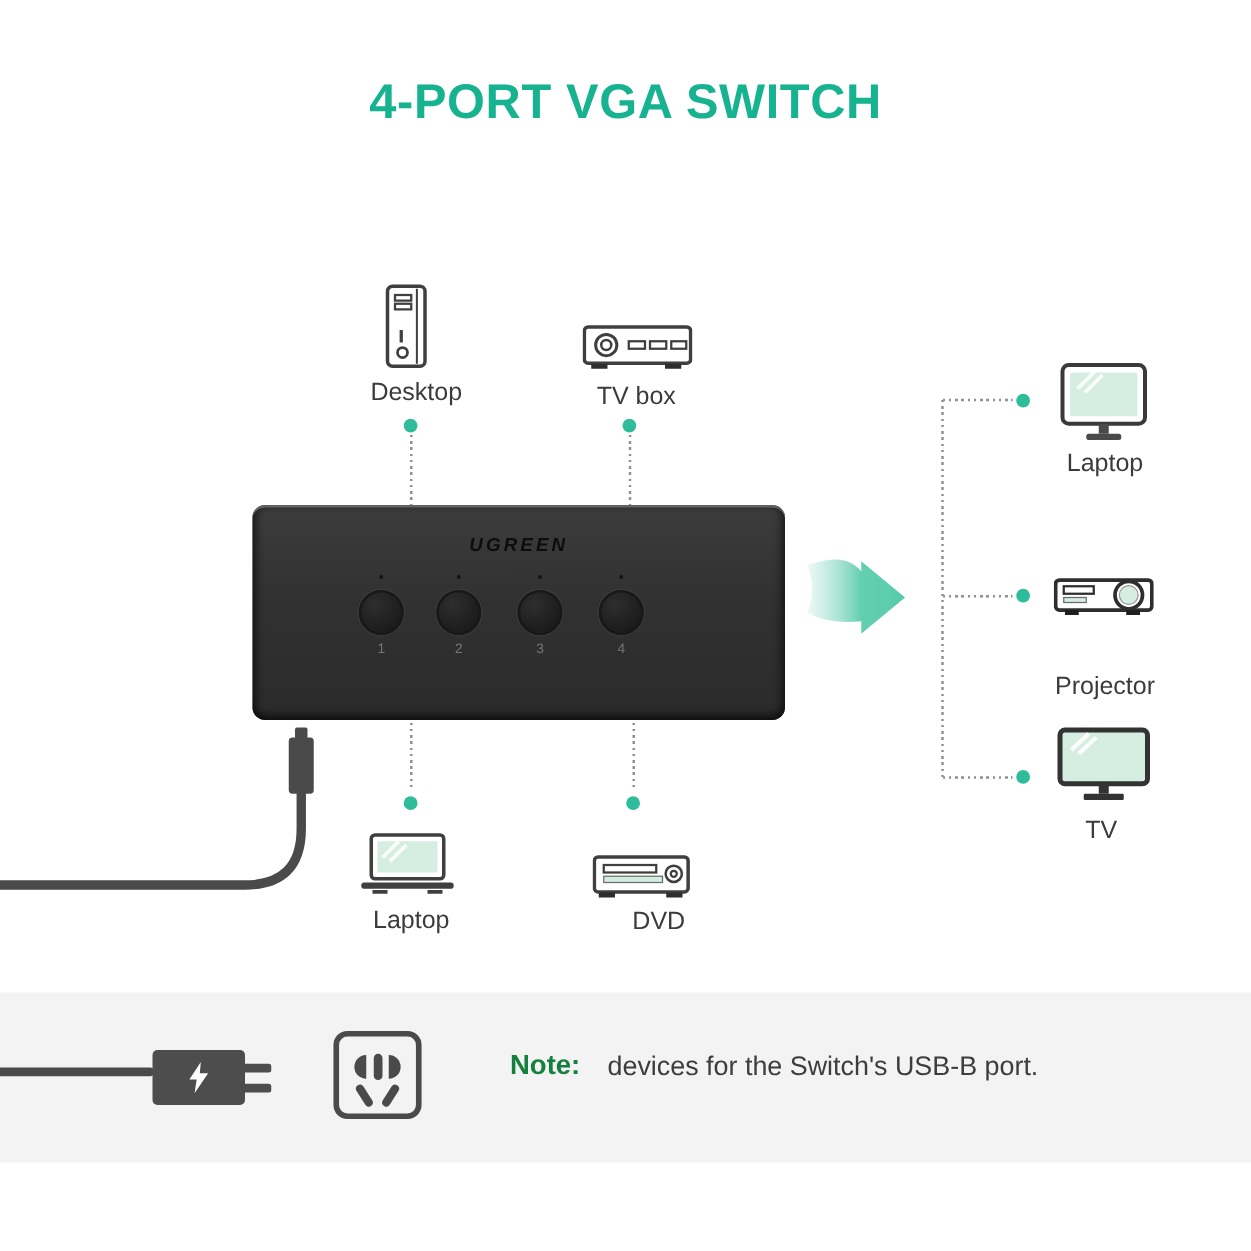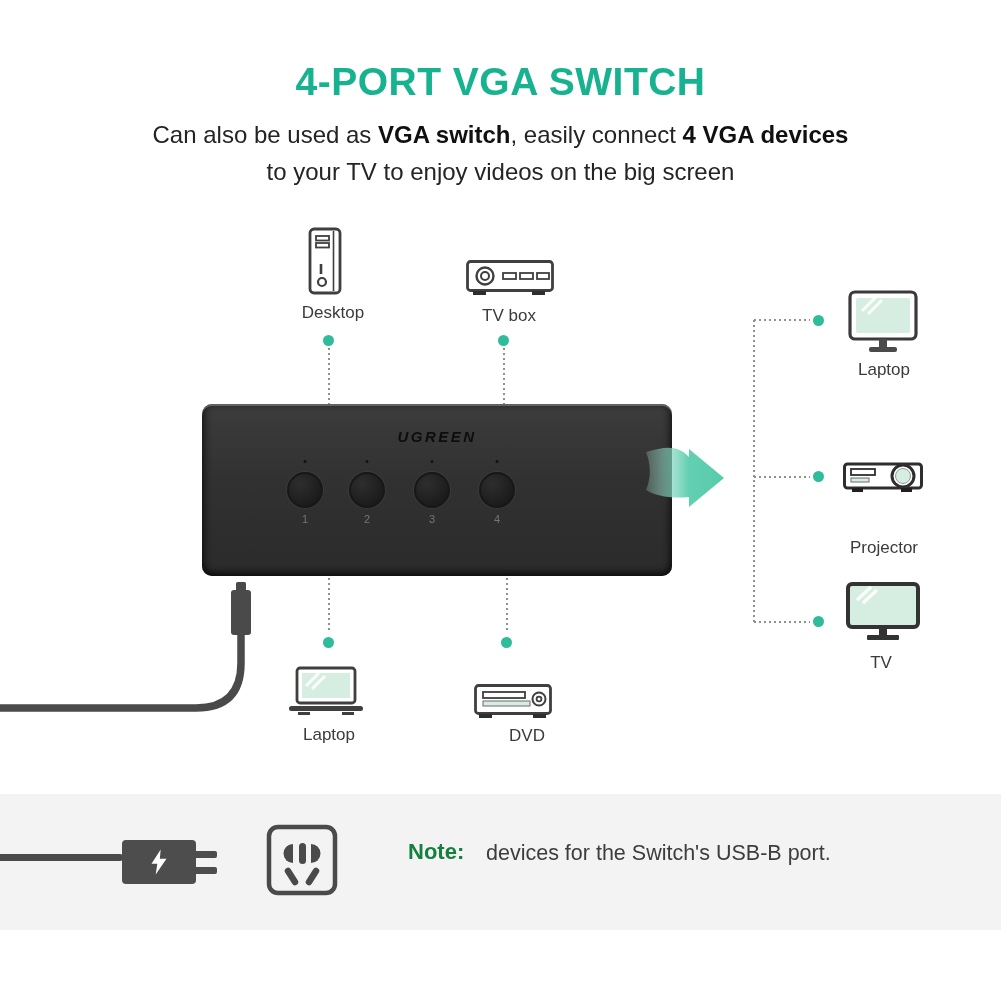--- a/index.html
+++ b/index.html
@@ -14,29 +14,29 @@
     font-size:39px;font-weight:700;letter-spacing:.5px;color:#17b390;
   }
   .subtitle{
     left:0;right:0;top:116px;text-align:center;
     font-size:24px;line-height:37px;color:#242424;
   }
   .subtitle b{font-weight:700;color:#101010;}
   
   .dev-label{
     transform:translateX(-50%);white-space:nowrap;
-    font-size:17px;color:#3b3b3b;
+    font-size:20px;color:#3b3b3b;
   }
   
   .gdot{width:11px;height:11px;border-radius:50%;background:#2fbc9b;}
   .dotv{width:2px;background-image:repeating-linear-gradient(to bottom,#8d928f 0 2px,transparent 2px 5px);}
   .doth{height:2px;background-image:repeating-linear-gradient(to right,#8d928f 0 2px,transparent 2px 5px);}
   
   .device{
-    left:202px;top:404px;width:470px;height:172px;border-radius:10px;
+    left:202px;top:404px;width:426px;height:172px;border-radius:10px;
     background:linear-gradient(180deg,#3c3c3c 0%,#313131 45%,#2b2b2b 100%);
     box-shadow:inset 0 2px 0 rgba(255,255,255,.26), inset 0 -4px 7px rgba(0,0,0,.55),
                inset 4px 0 6px rgba(0,0,0,.28), inset -4px 0 6px rgba(0,0,0,.28);
   }
   .brand{
     left:50%;top:24px;transform:translateX(-50%);
     font-style:italic;font-weight:700;font-size:15px;letter-spacing:2.5px;color:#0d0d0d;
   }
   .btn-group{transform:translateX(-50%);width:40px;text-align:center;}
   .btn-dot{position:absolute;left:50%;top:56px;width:3px;height:3px;border-radius:50%;background:#131313;transform:translateX(-50%);}
@@ -56,24 +56,20 @@
   .note-label{left:408px;top:839px;font-size:22px;font-weight:700;color:#15803d;}
   .note-text{left:486px;top:839px;font-size:21.5px;line-height:29.5px;color:#3d3d3d;}
   svg{display:block;}
 </style>
 </head>
 <body>
 
 <div id="stage">
 
   <div class="abs title">4-PORT VGA SWITCH</div>
-  <div class="abs subtitle">
-    <span>Can also be used as </span><b>VGA switch</b><span>, easily connect </span><b>4 VGA devices</b>
-    <span style="display:block;">to your TV to enjoy videos on the big screen</span>
-  </div>
 
   <svg class="abs" style="left:307px;top:227px;" width="36" height="68" viewBox="0 0 36 68">
     <rect x="3" y="2" width="30" height="64" rx="4" fill="#fff" stroke="#3f3f3f" stroke-width="2.8"></rect>
     <line x1="26.5" y1="4" x2="26.5" y2="64" stroke="#3f3f3f" stroke-width="1.6"></line>
     <rect x="9" y="9" width="13" height="4.5" fill="none" stroke="#3f3f3f" stroke-width="1.8"></rect>
     <rect x="9" y="16" width="13" height="4.5" fill="none" stroke="#3f3f3f" stroke-width="1.8"></rect>
     <line x1="14" y1="37" x2="14" y2="47" stroke="#3f3f3f" stroke-width="2.6"></line>
     <circle cx="15" cy="55" r="4" fill="none" stroke="#3f3f3f" stroke-width="2.2"></circle>
   </svg>
   <div class="abs dev-label" style="left:333px;top:303px;">Desktop</div>

